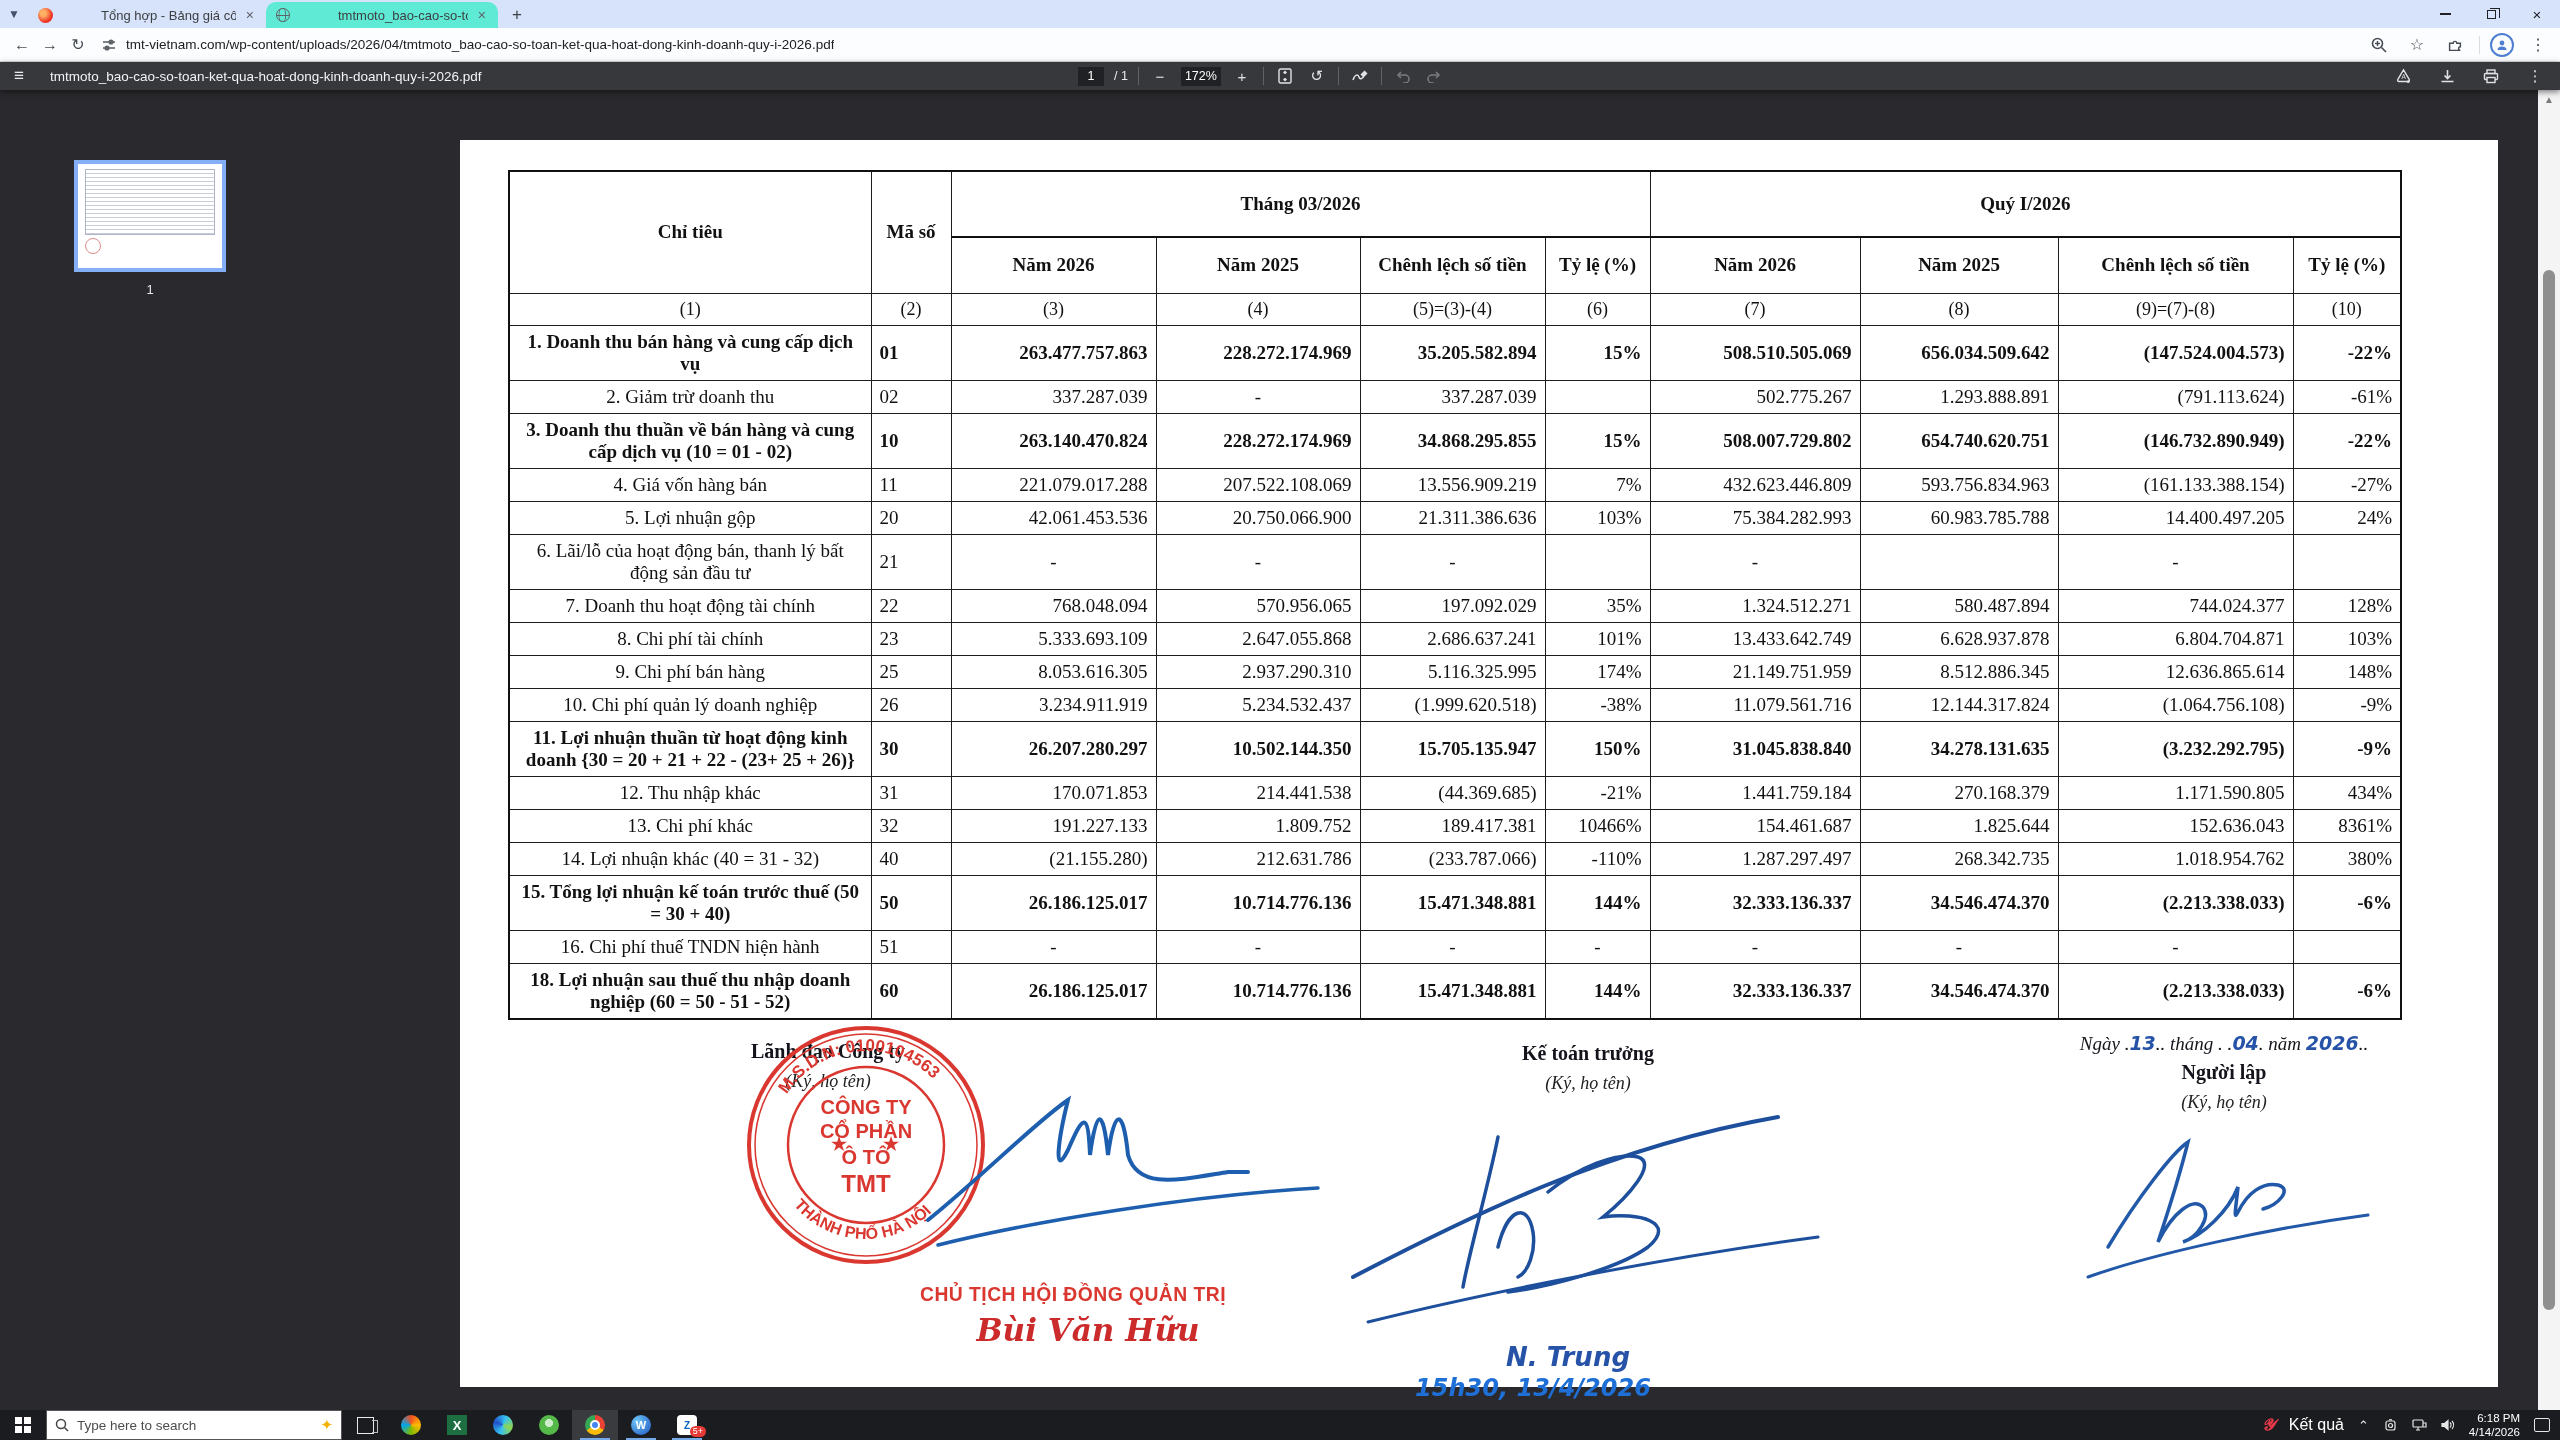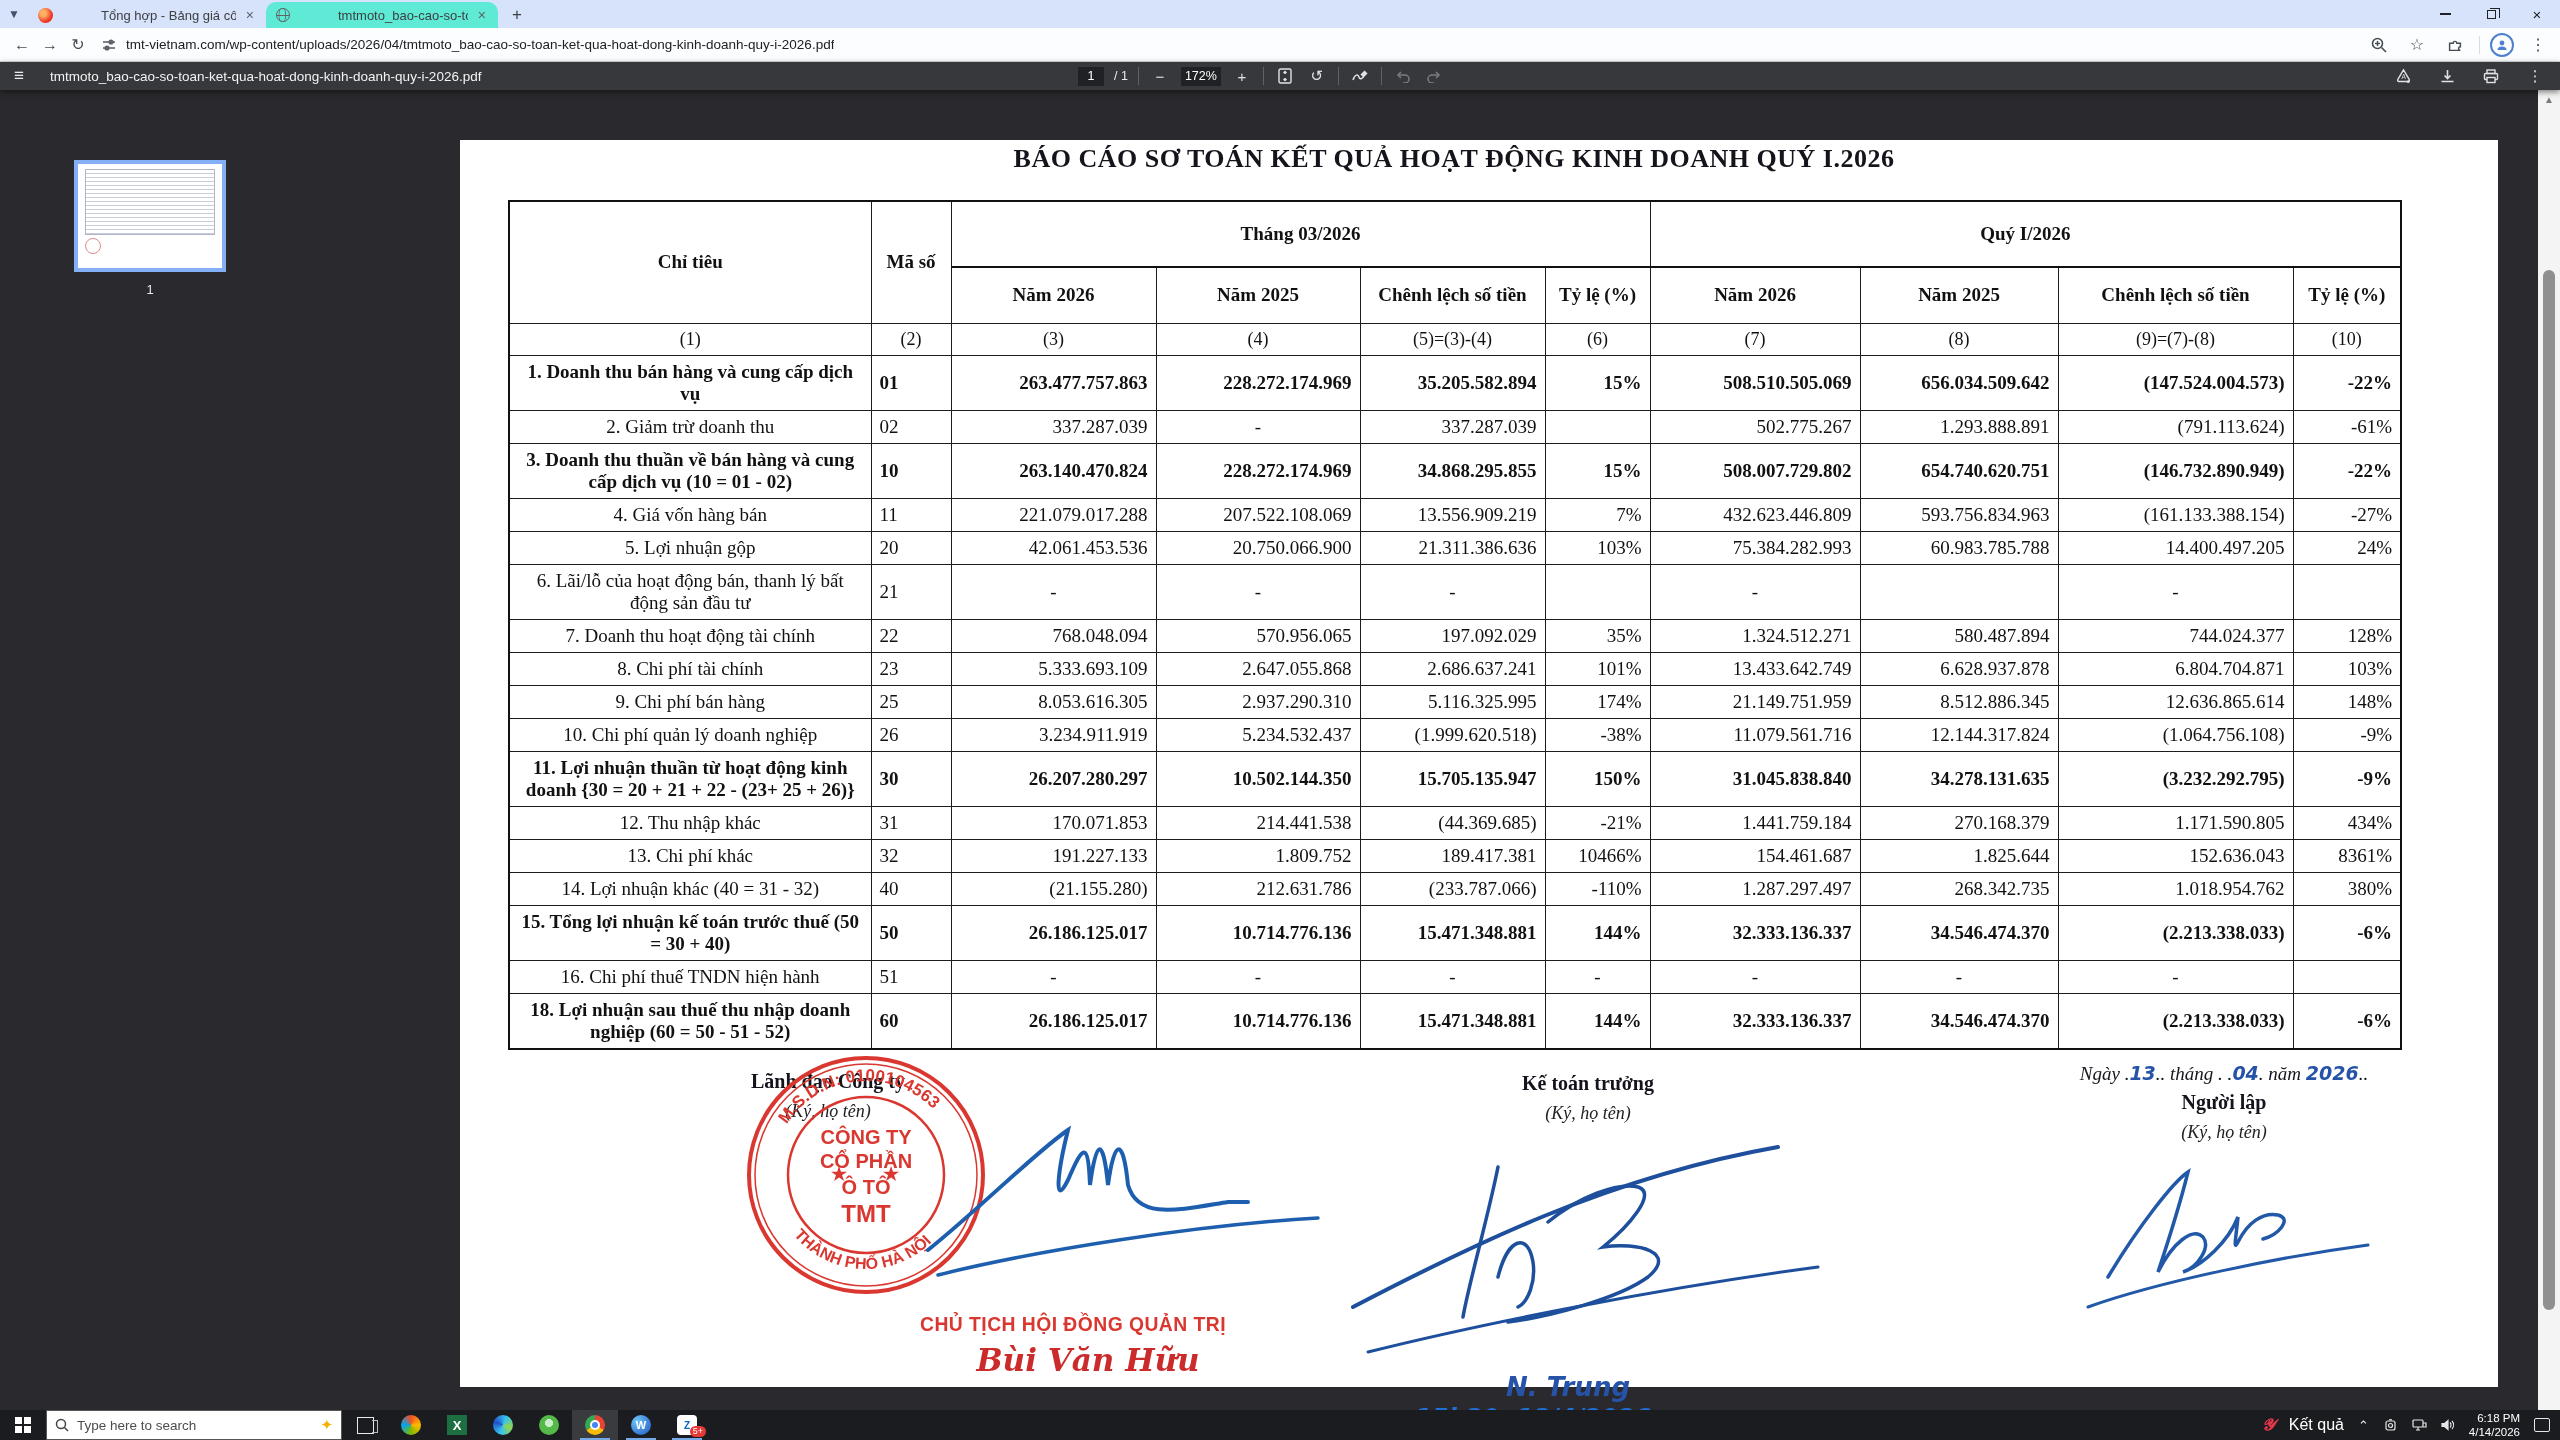--- a/index.html
+++ b/index.html
@@ -264,21 +264,20 @@
 
 <div class="viewer">
 
   <div class="thumb">
     <div class="thumb-sketch"></div>
     <div class="thumb-stamp"></div>
   </div>
   <div class="thumb-label">1</div>
 
   <div class="pdf-page">
-    <div class="doc-title">BÁO CÁO SƠ TOÁN KẾT QUẢ HOẠT ĐỘNG KINH DOANH QUÝ I.2026</div>
 
     <table class="fin">
       <colgroup>
         <col style="width:362px">
           <col style="width:80px">
         <col style="width:205px">
           <col style="width:204px">
           <col style="width:185px">
           <col style="width:105px">
         <col style="width:210px">

